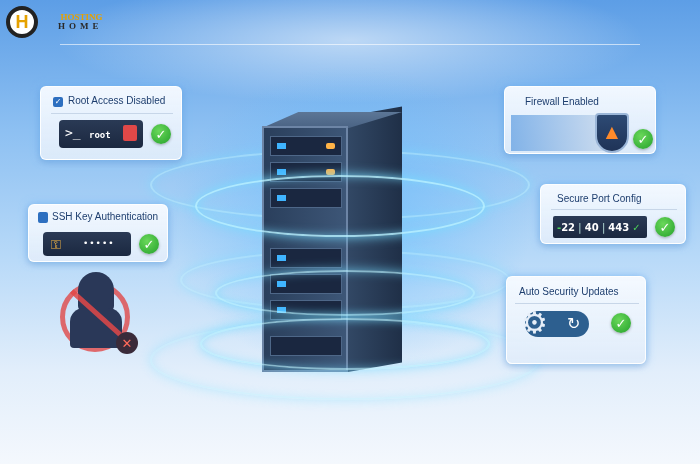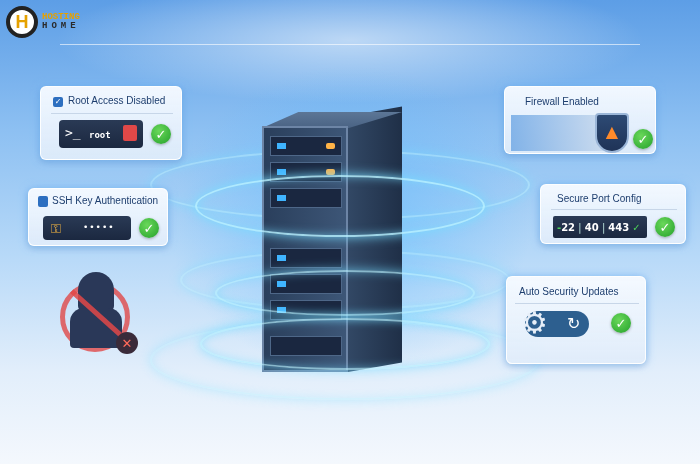--- a/index.html
+++ b/index.html
@@ -5,21 +5,21 @@
 *{box-sizing:border-box;margin:0;padding:0}
 body{width:700px;height:464px;overflow:hidden;font-family:"DejaVu Sans",sans-serif;}
 .canvas{position:relative;width:700px;height:464px;overflow:hidden;
  background:linear-gradient(180deg,#5d9ee6 0%,#8dc0f2 28%,#b7d9f8 55%,#e2eefb 80%,#f4f8fd 100%);}
 .canvas:before{content:"";position:absolute;left:0;top:0;width:700px;height:464px;
  background:radial-gradient(ellipse 260px 220px at 350px 220px,rgba(80,180,255,.55),rgba(255,255,255,0) 70%),
  radial-gradient(ellipse 420px 90px at 350px 40px,rgba(255,255,255,.55),rgba(255,255,255,0) 70%);}
 .logo{position:absolute;left:6px;top:6px;display:flex;align-items:center;}
 .logo-badge{width:32px;height:32px;border-radius:50%;background:#fff;border:4px solid #222;display:flex;align-items:center;justify-content:center;
  font-family:"Liberation Sans",sans-serif;font-weight:700;font-size:18px;color:#e5a100;}
-.logo-text{margin-left:4px;line-height:1;font-family:Liberation Mono, monospace;}
+.logo-text{margin-left:20px;line-height:1;font-family:Liberation Serif, serif;text-align:right;}
 .logo-t1{color:#e5a100;font-size:9px;font-weight:700;}
 .logo-t2{color:#2a2a2a;font-size:9px;letter-spacing:4px;font-weight:700;}
 .title{position:absolute;left:0;top:15px;width:700px;text-align:center;color:#1e3e6e;font-size:18px;font-family:"Liberation Sans",sans-serif;font-weight:700;}
 .title-rule{position:absolute;left:60px;top:44px;width:580px;height:1px;background:rgba(255,255,255,.6);}
 .banner{position:absolute;left:232px;top:68px;width:208px;height:24px;border-radius:7px;
  background:linear-gradient(180deg,#3b6fae,#2c5b99);color:#fff;font-size:11px;font-weight:700;letter-spacing:1px;
  display:flex;align-items:center;justify-content:center;box-shadow:0 2px 6px rgba(0,40,100,.35);font-family:"Liberation Sans",sans-serif;}
 .card{position:absolute;border-radius:6px;background:linear-gradient(180deg,rgba(246,250,255,.96),rgba(224,236,250,.92));
  border:1px solid rgba(255,255,255,.9);box-shadow:0 0 10px rgba(120,190,255,.7),0 2px 6px rgba(0,40,100,.2);}
 .card-title{position:absolute;font-size:10px;color:#1e3e6e;font-family:"Liberation Sans",sans-serif;}
@@ -97,21 +97,21 @@
     <div class="card-title" style="left:27px;top:8px">Root Access Disabled</div>
     <div class="card-rule" style="left:10px;top:26px;width:122px"></div>
     <div class="term" style="left:18px;top:33px;width:84px;height:28px">
       <span style="position:absolute;left:6px;top:5px;font-size:13px;font-family:'DejaVu Sans Mono',monospace">&gt;_</span>
       <span style="position:absolute;left:30px;top:10px;font-size:9px;font-weight:700;font-family:'DejaVu Sans Mono',monospace">root</span>
       <span style="position:absolute;left:64px;top:5px;width:14px;height:16px;background:#e04848;border-radius:2px"></span>
     </div>
     <div class="chk" style="left:110px;top:37px">✓</div>
   </div>
 
-  <div class="card" style="left:28px;top:188px;width:140px;height:58px">
+  <div class="card" style="left:28px;top:204px;width:140px;height:58px">
     <div style="position:absolute;left:9px;top:7px;width:10px;height:11px;background:#2d6fc0;border-radius:2px"></div>
     <div class="card-title" style="left:23px;top:6px">SSH Key Authentication</div>
     <div class="term" style="left:14px;top:27px;width:88px;height:24px">
       <span style="position:absolute;left:8px;top:5px;color:#f3b441;font-size:13px">⚿</span>
       <span style="position:absolute;left:40px;top:6px;font-size:9px;letter-spacing:1px">•••••</span>
     </div>
     <div class="chk" style="left:110px;top:29px">✓</div>
   </div>
 
   <div class="hacker">

